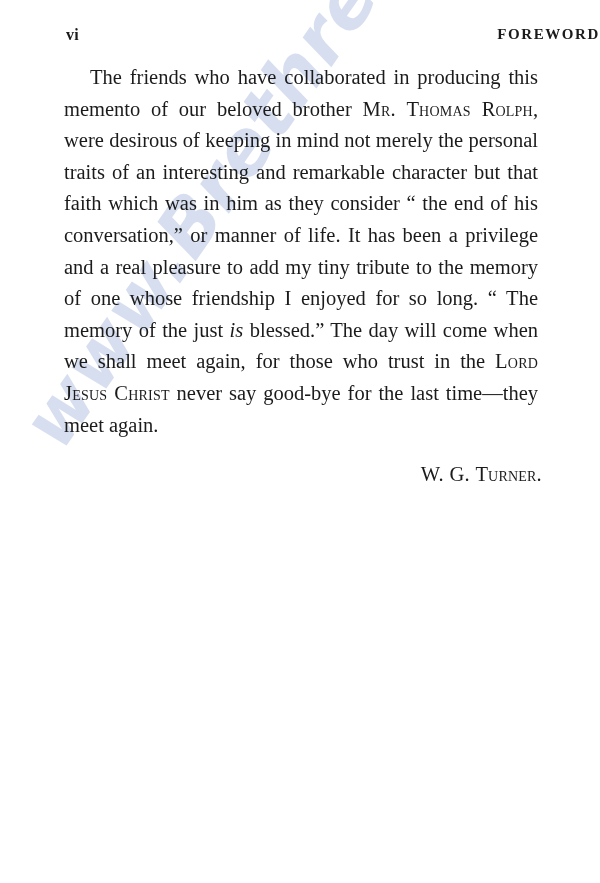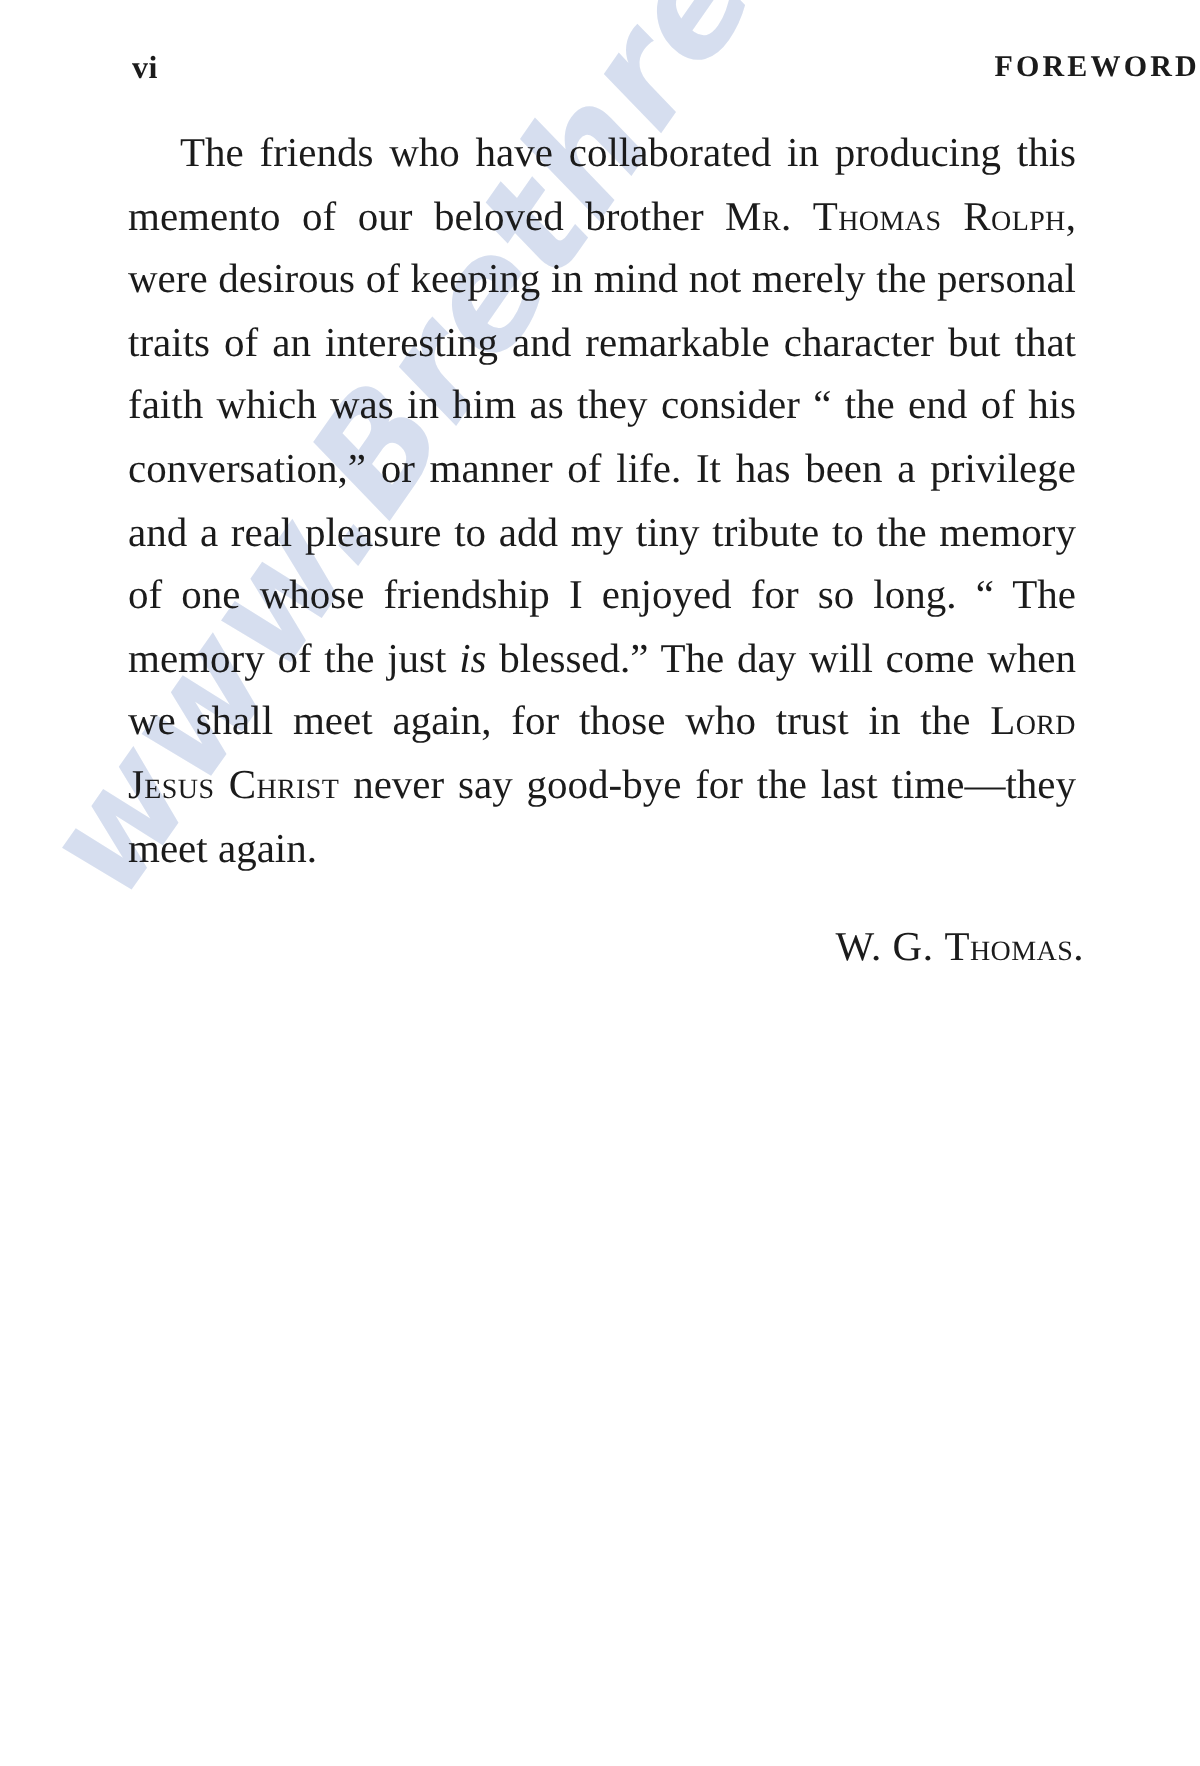--- a/index.html
+++ b/index.html
@@ -130,15 +130,15 @@
 
   <div class="header">
     <div class="folio">vi</div>
     <div class="running-head">FOREWORD</div>
   </div>
 
   <div class="textblock">
     <p><span class="indent"></span><span>The friends who have collaborated in producing this memento of our beloved brother </span><span class="sc">Mr. Thomas Rolph</span><span>, were desirous of keeping in mind not merely the personal traits of an interesting and remarkable character but that faith which was in him as they consider “ the end of his conversation,” or manner of life. It has been a privilege and a real pleasure to add my tiny tribute to the memory of one whose friendship I enjoyed for so long. “ The memory of the just </span><span class="ital">is</span><span> blessed.”  The day will come when we shall meet again, for those who trust in the </span><span class="sc">Lord Jesus Christ</span><span> never say good-bye for the last time—they meet again.</span></p>
   </div>
 
-  <div class="signature"><span>W. G. </span><span class="sc">Thomas</span><span>.</span></div>
+  <div class="signature"><span>W. G. </span><span class="sc">Turner</span><span>.</span></div>
 
 </div>
 
 </body></html>

